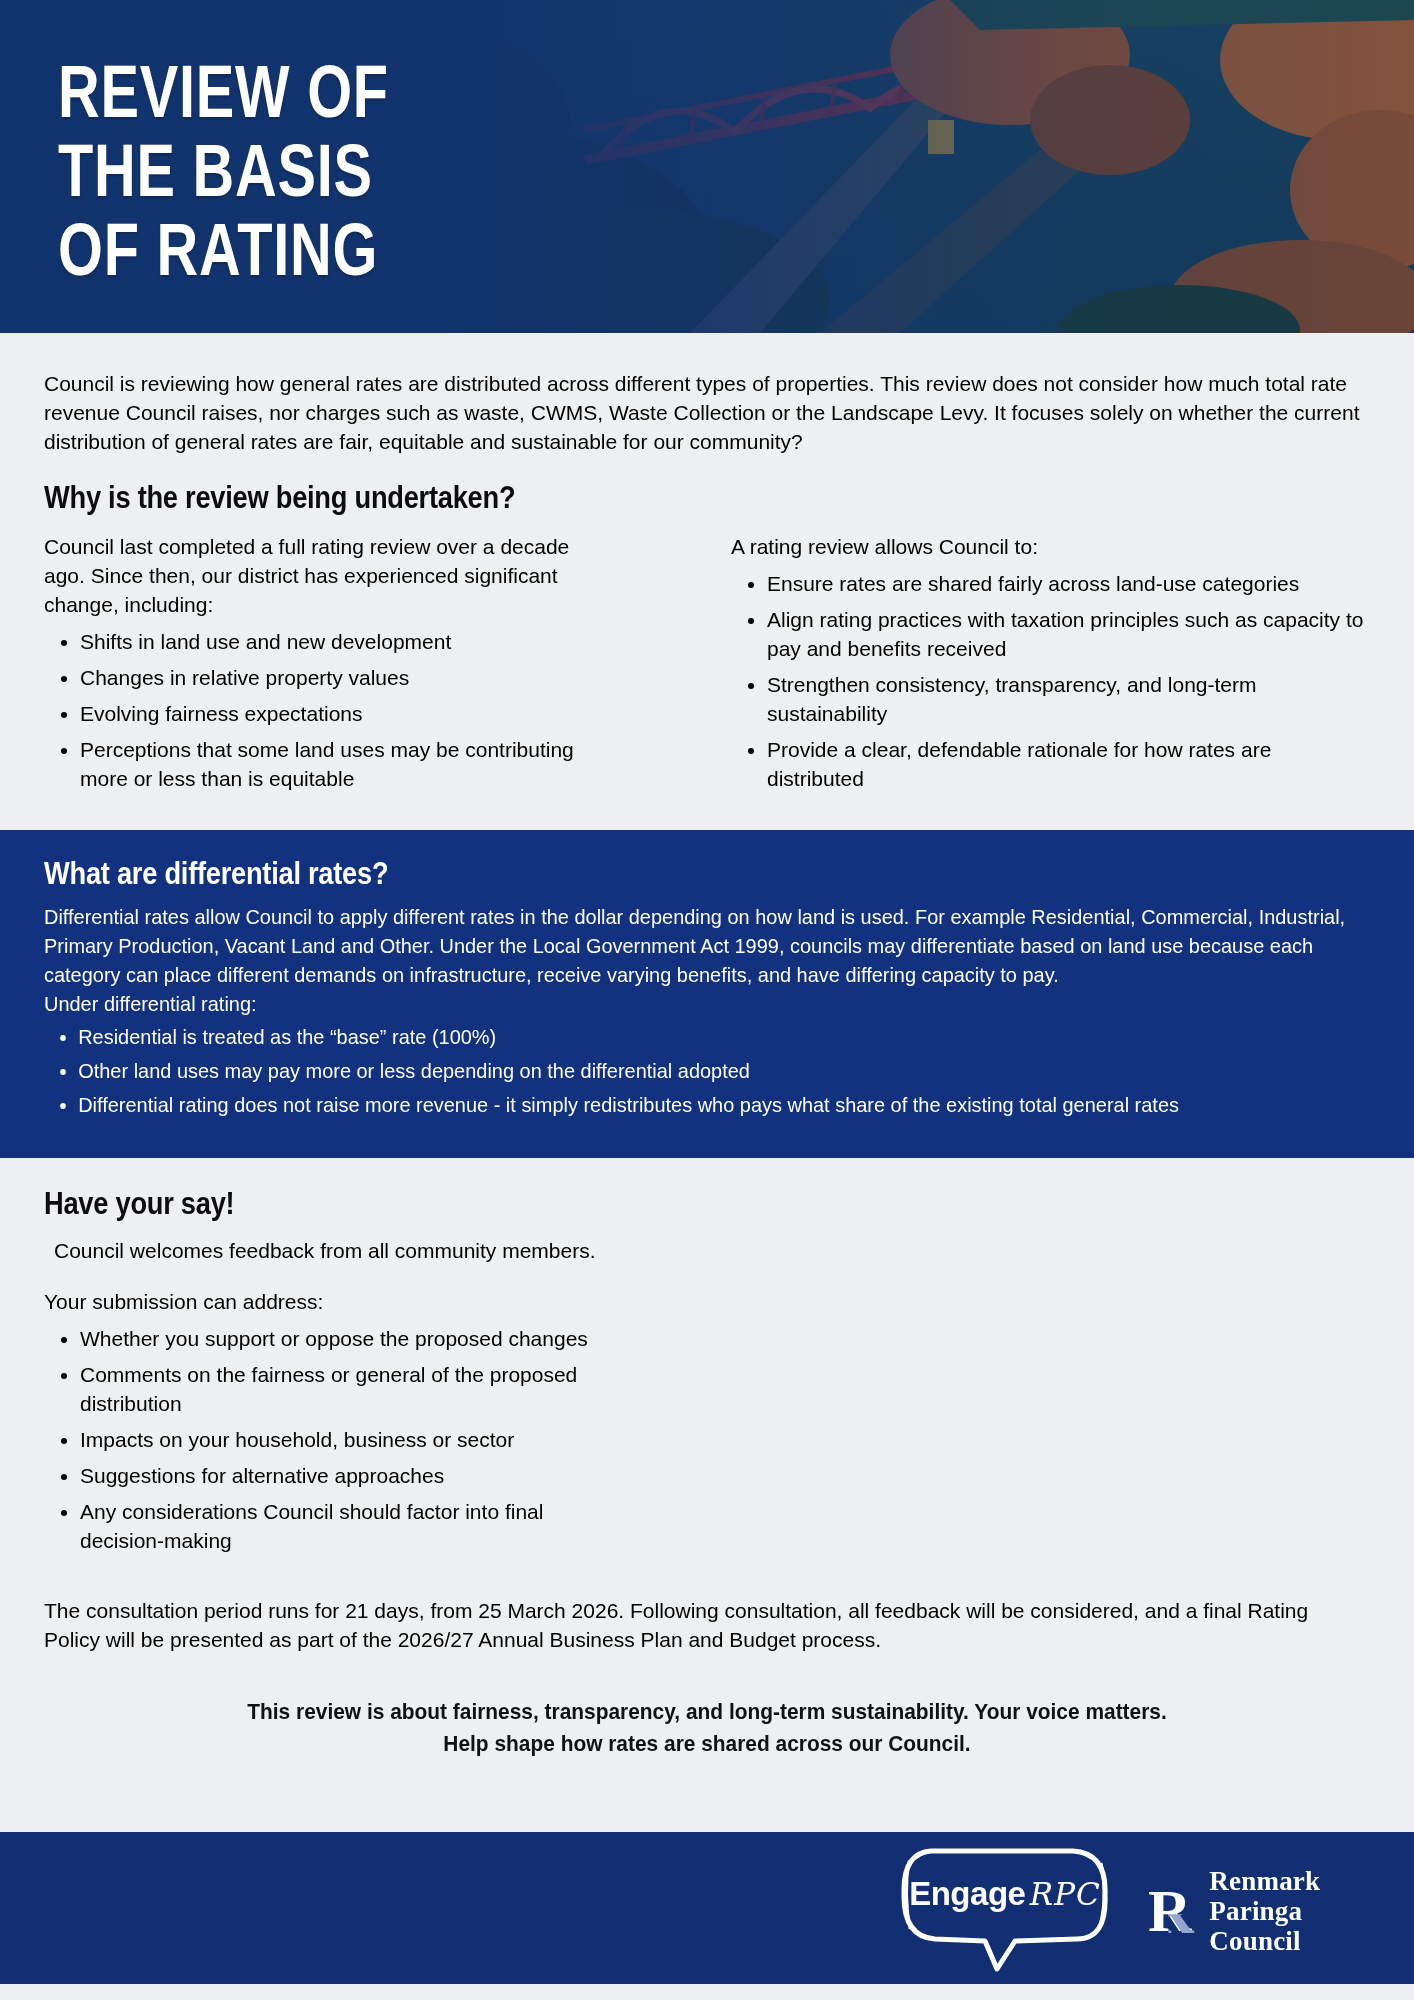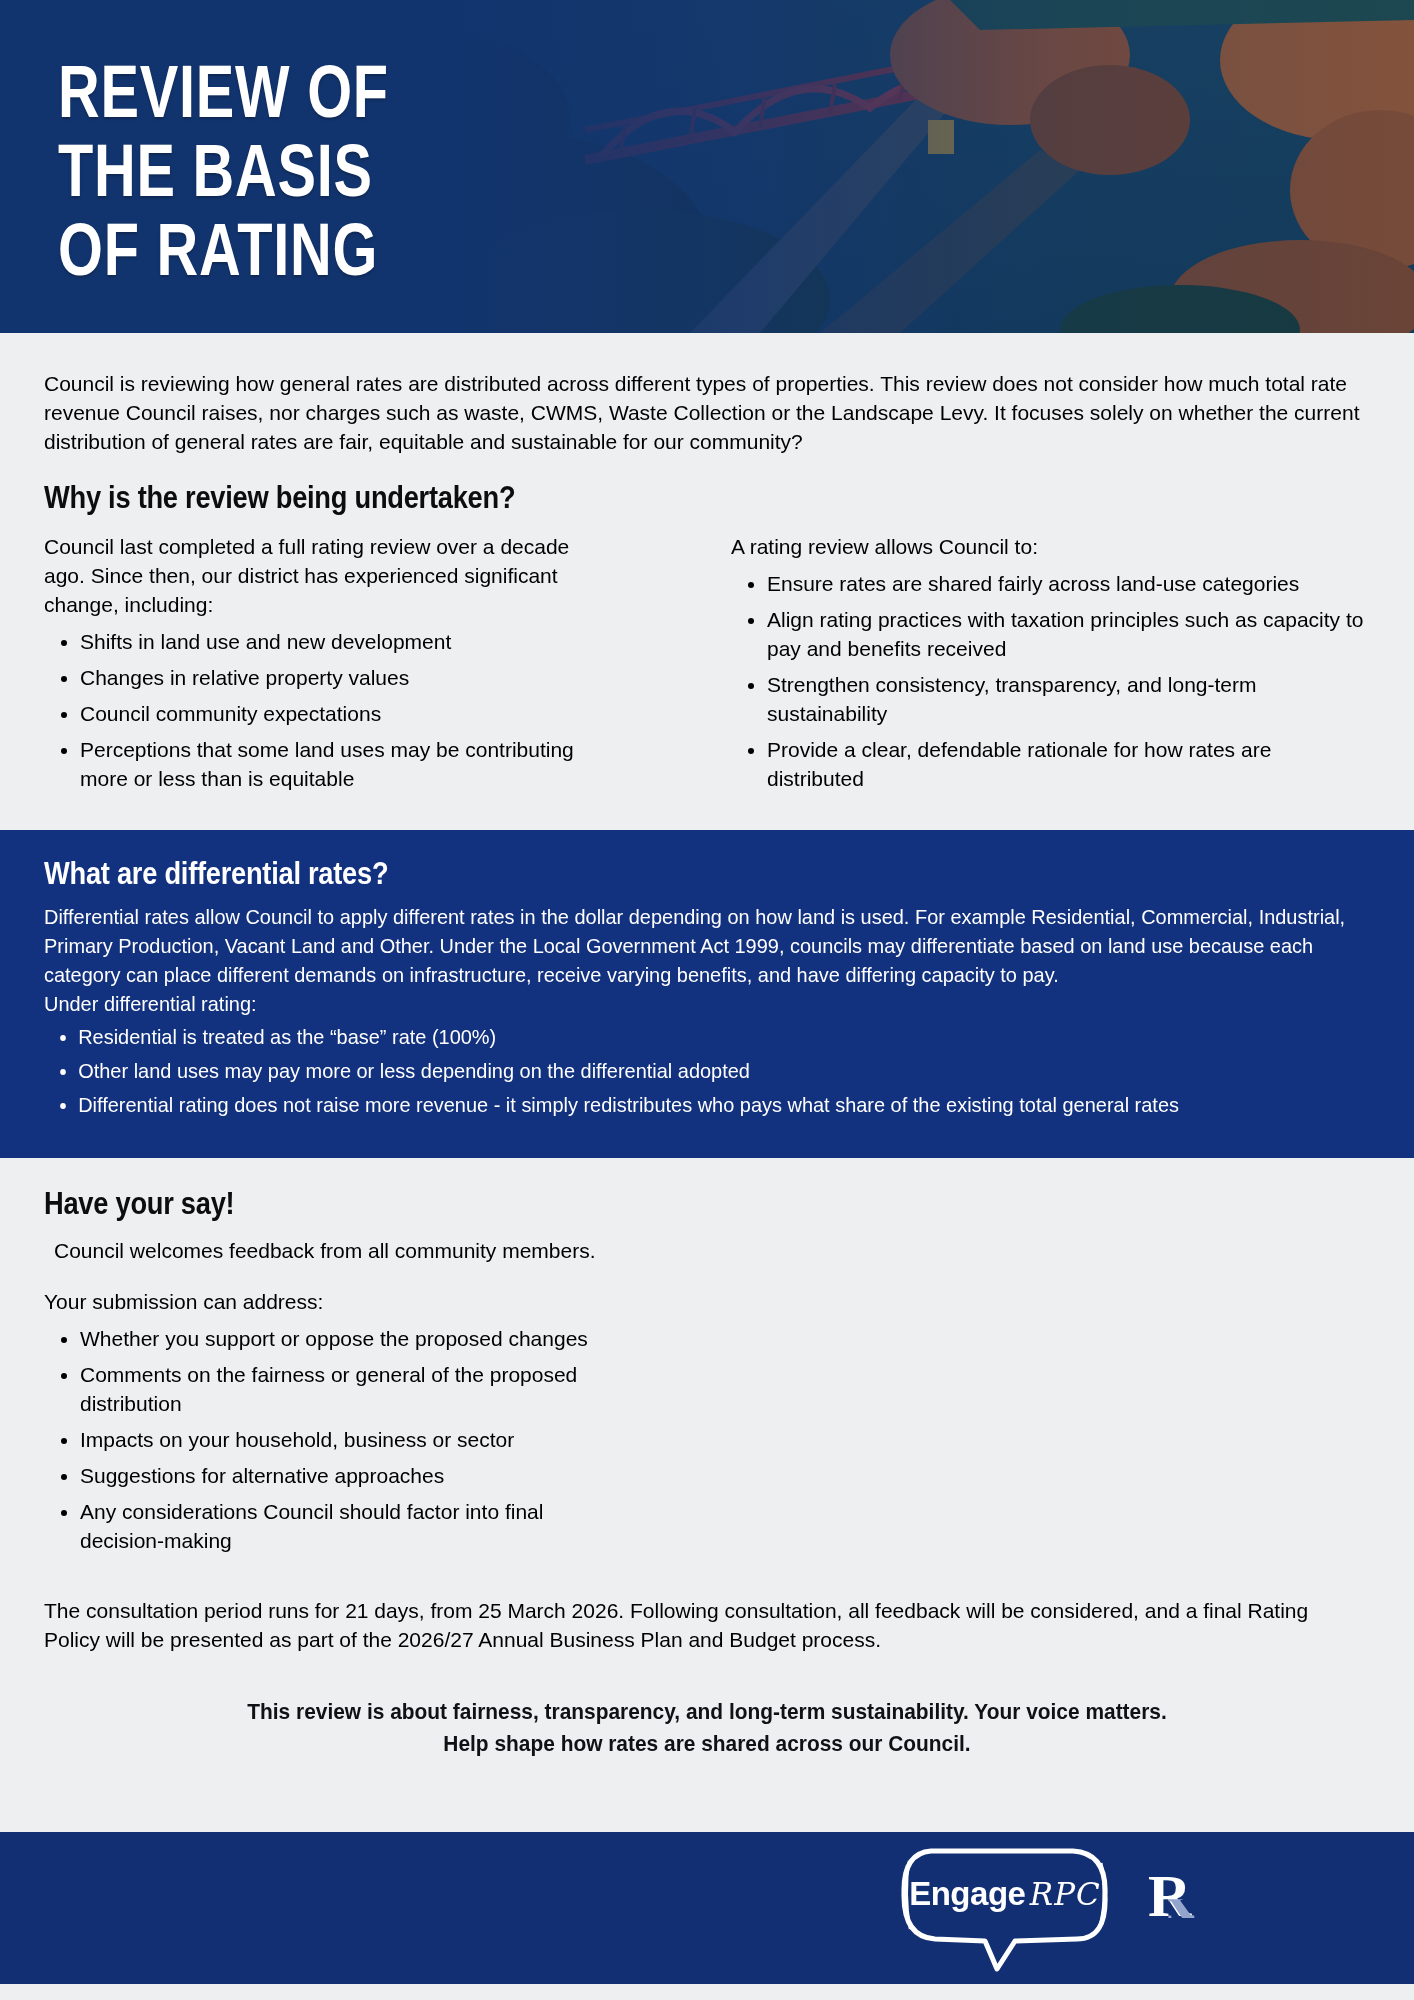--- a/index.html
+++ b/index.html
@@ -133,21 +133,21 @@
 
   <div class="section-pad why-heading-row">
     <h2>Why is the review being undertaken?</h2>
   </div>
   <div class="section-pad two-col why-cols">
     <div class="col-left">
       <p class="body">Council last completed a full rating review over a decade ago. Since then, our district has experienced significant change, including:</p>
       <ul>
         <li>Shifts in land use and new development</li>
         <li>Changes in relative property values</li>
-        <li>Council community expectations</li>
+        <li>Evolving fairness expectations</li>
         <li>Perceptions that some land uses may be contributing more or less than is equitable</li>
       </ul>
     </div>
     <div class="col-right">
       <p class="body">A rating review allows Council to:</p>
       <ul>
         <li>Ensure rates are shared fairly across land-use categories</li>
         <li>Align rating practices with taxation principles such as capacity to pay and benefits received</li>
         <li>Strengthen consistency, transparency, and long-term sustainability</li>
         <li>Provide a clear, defendable rationale for how rates are distributed</li>
@@ -200,16 +200,20 @@
       <div class="bubble-text">
         <span class="engage-bold">Engage</span>
         <span class="engage-script">RPC</span>
       </div>
     </div>
     <div class="council-logo">
       <div class="monogram">
         <span>R</span>
         <span class="r2" aria-hidden="true">R</span>
       </div>
+      <div class="council-name">
+        <div>Renmark Paringa</div>
+        <div>Council</div>
+      </div>
     </div>
   </div>
 
 </div>
 
 </body></html>

